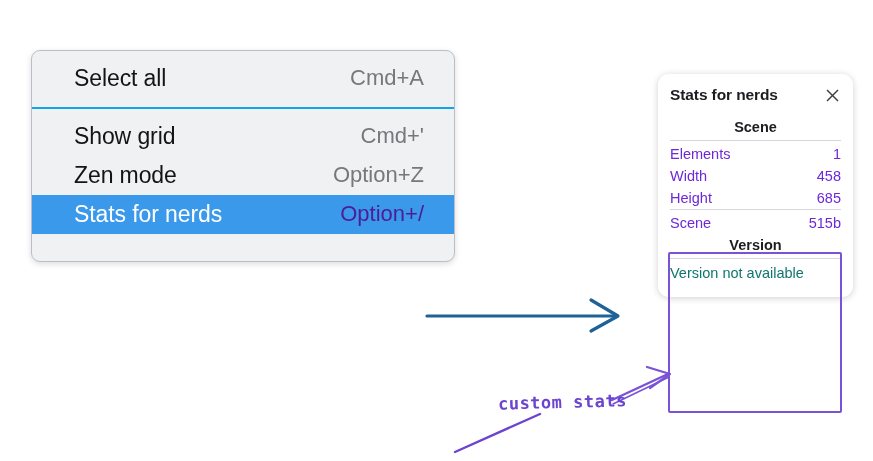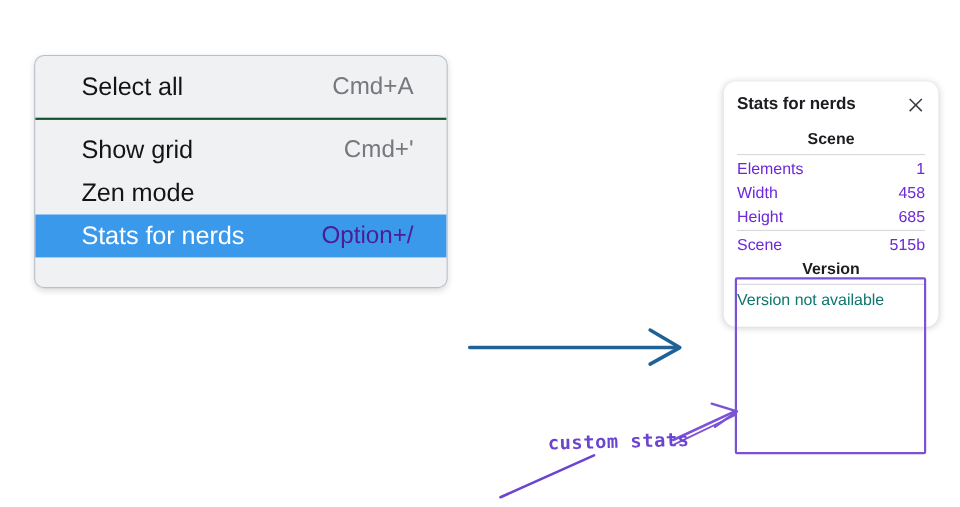--- a/index.html
+++ b/index.html
@@ -17,33 +17,33 @@
     height: 461px;
     background: #ffffff;
     overflow: hidden;
   }
 
   
   #context-menu {
     position: absolute;
     left: 31px;
     top: 50px;
-    width: 376px;
+    width: 424px;
     background: #f0f1f3;
     border: 1px solid #b9bfc9;
     border-radius: 9px;
     box-shadow: 0 2px 6px rgba(0,0,0,0.14);
     overflow: hidden;
     box-sizing: border-box;
   }
   .menu-group {
     padding: 8px 0 9px 0;
   }
   .menu-group + .menu-group {
-    border-top: 2px solid #14532d;
+    border-top: 2px solid #0ea5e9;
   }
   .menu-group.tail {
     padding: 0;
     height: 18px;
     border-top: 0;
   }
   .menu-item {
     display: flex;
     align-items: center;
     justify-content: space-between;
@@ -184,20 +184,21 @@
       </div>
     </div>
 
     <div class="menu-group">
       <div class="menu-item">
         <span class="label">Show grid</span>
         <span class="shortcut">Cmd+'</span>
       </div>
       <div class="menu-item">
         <span class="label">Zen mode</span>
+        <span class="shortcut">Option+Z</span>
       </div>
       <div class="menu-item selected">
         <span class="label">Stats for nerds</span>
         <span class="shortcut">Option+/</span>
       </div>
     </div>
 
     <div class="menu-group tail"></div>
   </div>
 

